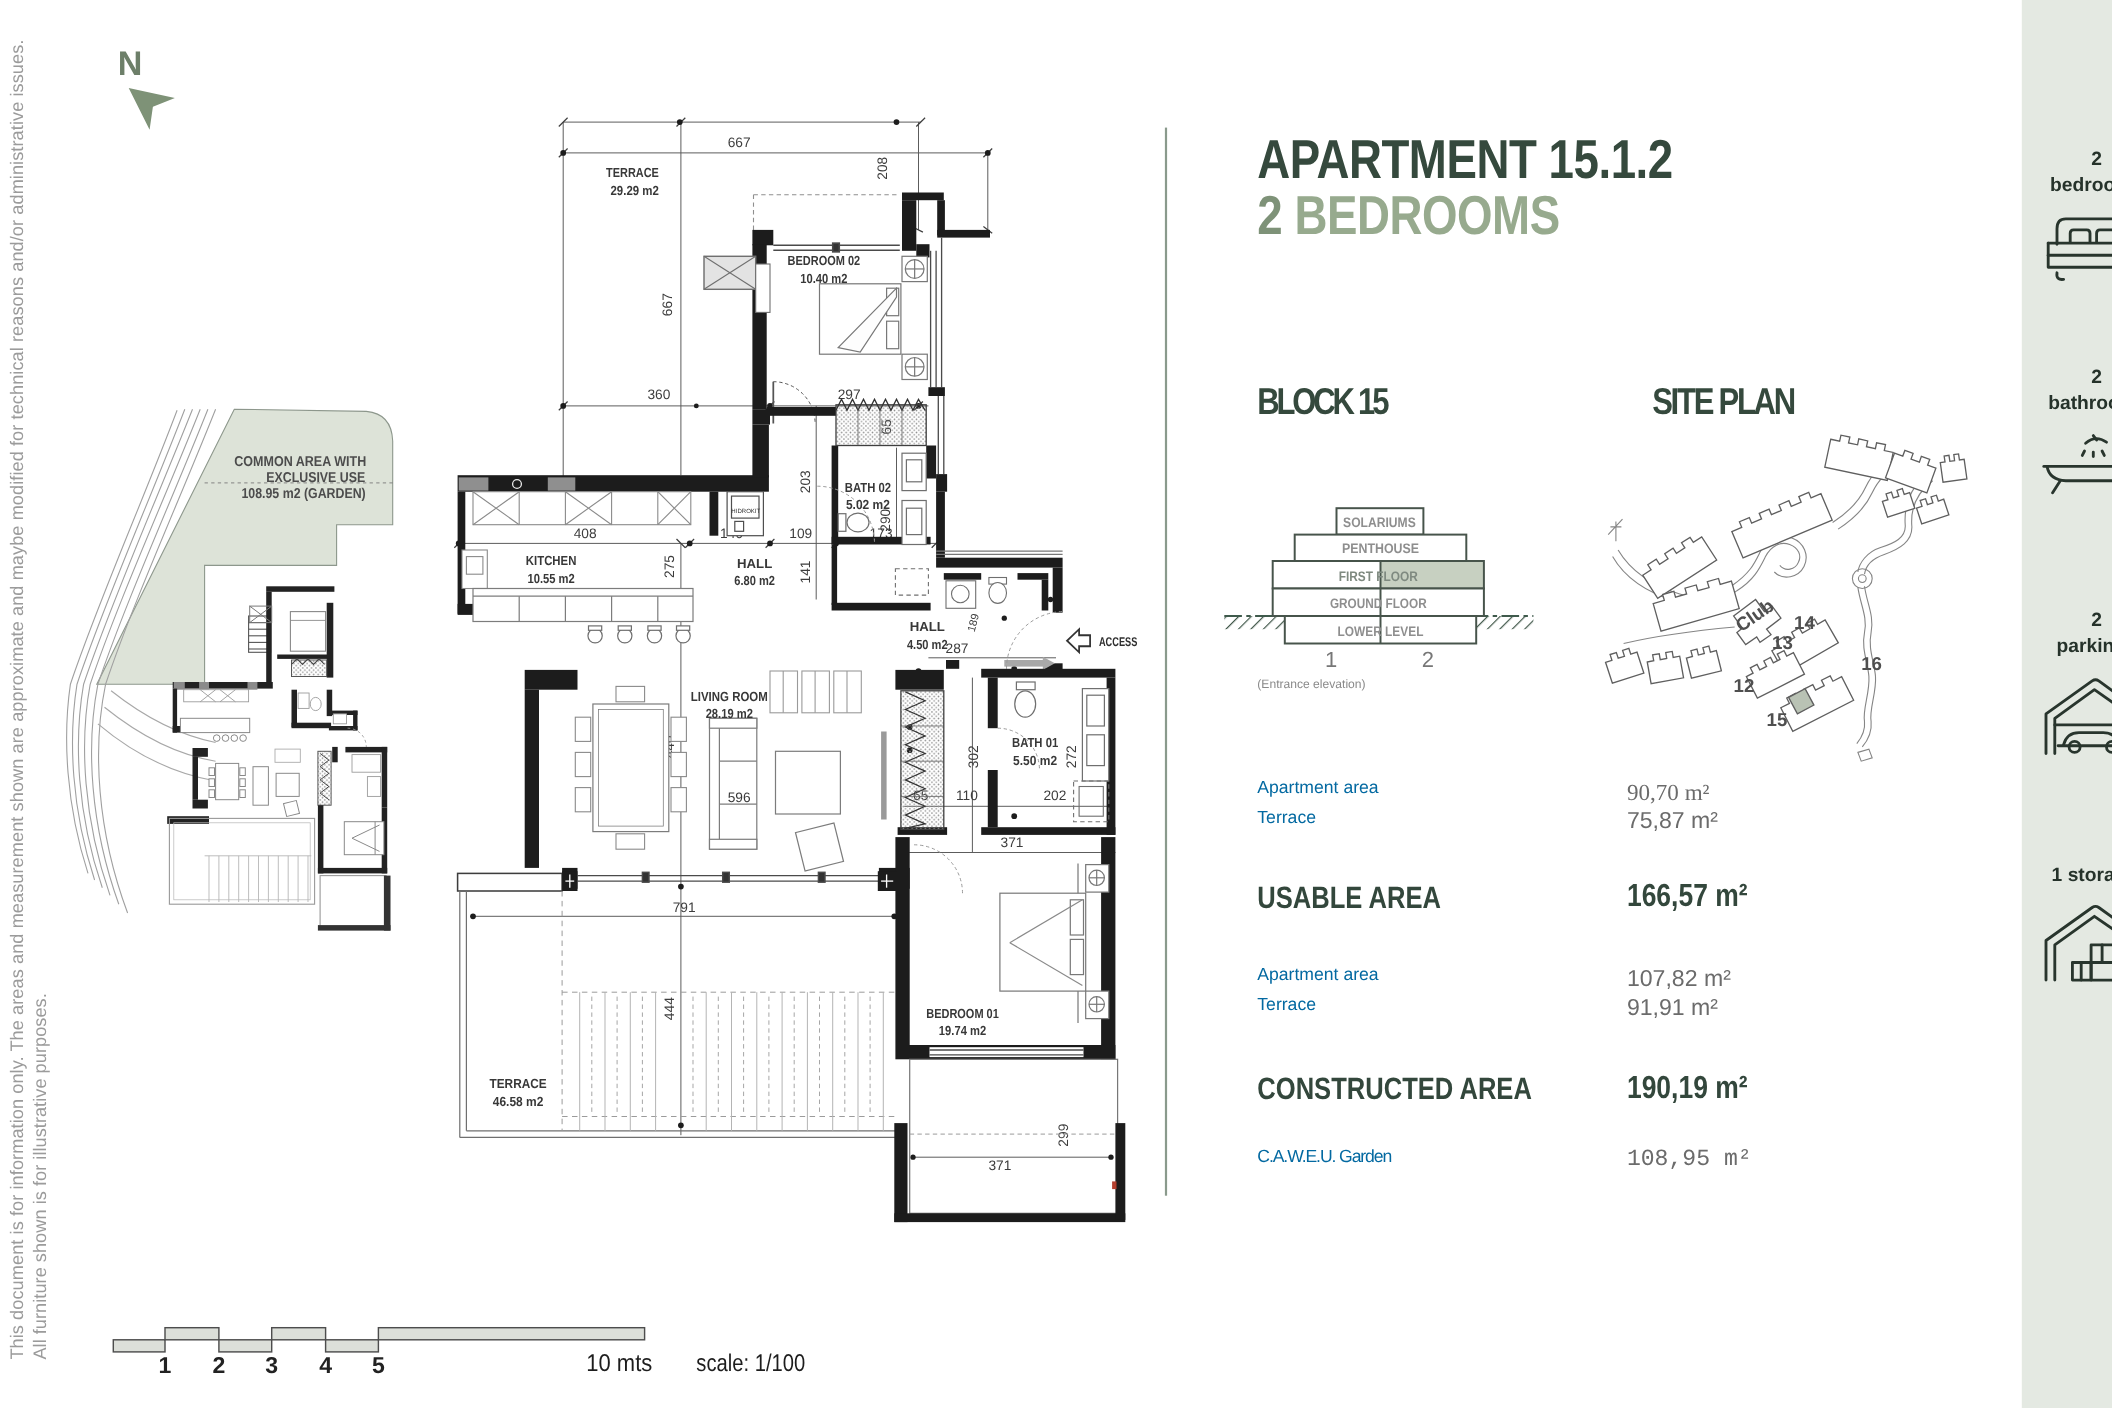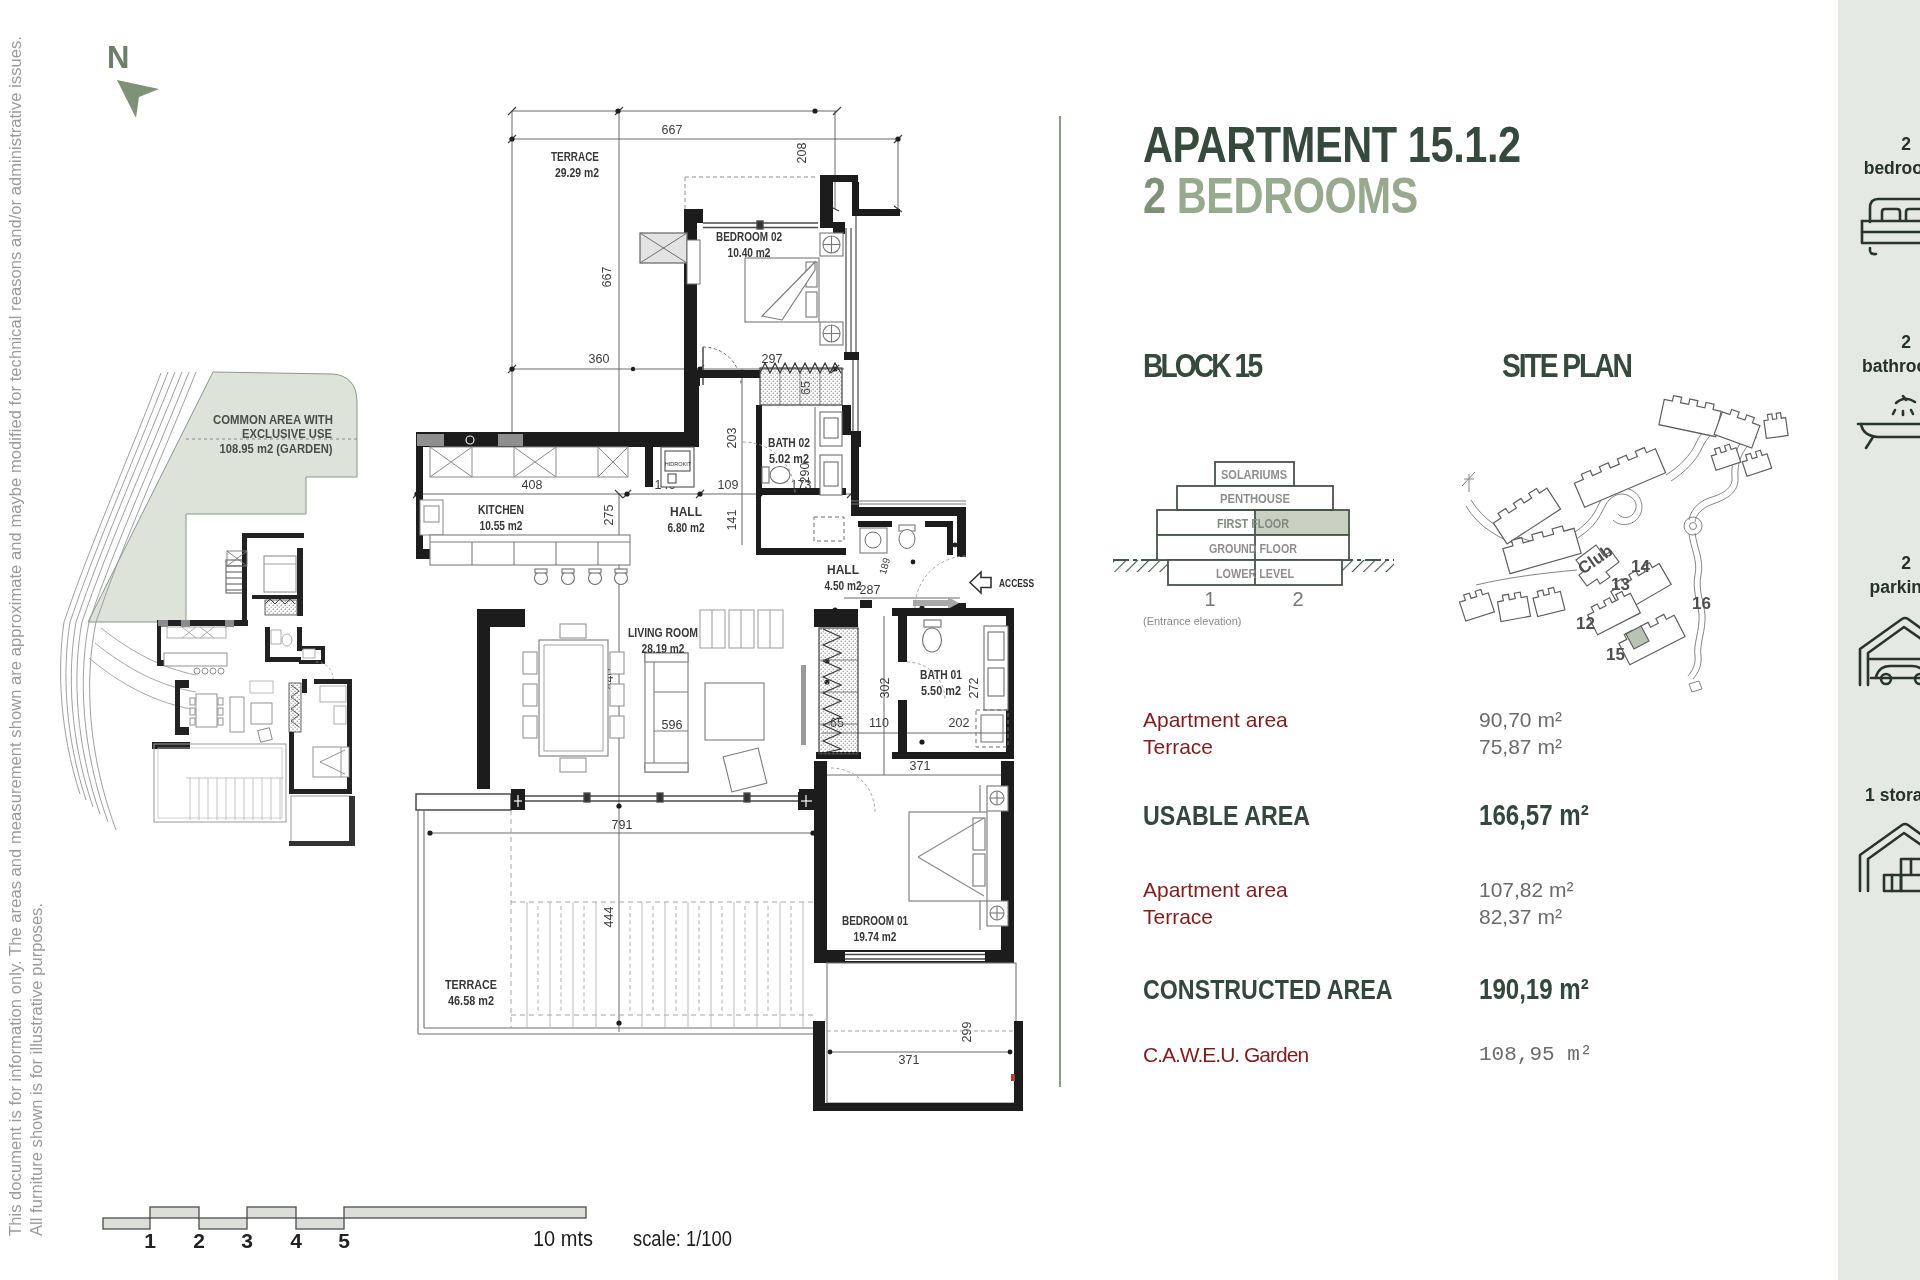--- a/index.html
+++ b/index.html
@@ -1,20 +1,20 @@
 <!DOCTYPE html>
 <html><head>
 <meta charset="utf-8">
 <style>
 html,body{margin:0;padding:0;background:#ffffff;font-family:"Liberation Sans",sans-serif;}
 #page{position:relative;width:1920px;height:1280px;overflow:hidden;background:#ffffff;}
 .abs{position:absolute;}
 .hd{color:#35493d;font-weight:bold;letter-spacing:-0.5px;}
 .cond{transform:scaleX(0.83);transform-origin:0 0;white-space:nowrap;}
-.lbl{color:#7f1d1d;font-size:21px;}
+.lbl{color:#0369a1;font-size:16px;}
 .val{color:#6b6b6b;font-size:21px;}
 .bhd{color:#33473c;font-weight:bold;}
 svg text{font-family:"Liberation Sans",sans-serif;}
 </style>
 </head>
 <body>
 <div id="page">
 
 <svg class="abs" style="left:0;top:0" width="1920" height="1280" viewBox="0 0 1920 1280">
 <defs>
@@ -845,37 +845,37 @@
     <div class="abs" style="left:1059px;top:116px;width:2px;height:971px;background:#8a9a8c;"></div>
 
 <div class="abs cond hd" style="left:1143px;top:120px;font-size:50px;line-height:51px;">APARTMENT 15.1.2<br><span style="color:#7e9278">2 </span><span style="color:#97aa8e">BEDROOMS</span></div>
 
 <div class="abs cond hd" style="left:1143px;top:346px;font-size:34px;letter-spacing:-3.5px;">BLOCK<span style="margin-left:7px">15</span></div>
 
 <div class="abs cond hd" style="left:1502px;top:346px;font-size:34px;letter-spacing:-2.5px;">SITE<span style="margin-left:7px">PLAN</span></div>
 
 <div class="abs lbl" style="left:1143px;top:708px;">Apartment area</div>
 
-<div class="abs val" style="left:1479px;top:708px;">90,70 m²</div>
+<div class="abs val" style="left:1479px;top:708px;font-family:Liberation Serif, serif;">90,70 m²</div>
 
 <div class="abs lbl" style="left:1143px;top:735px;">Terrace</div>
 
 <div class="abs val" style="left:1479px;top:735px;text-align:right;">75,87 m²</div>
 
 <div class="abs cond bhd" style="left:1143px;top:800px;font-size:28px;">USABLE AREA</div>
 
 <div class="abs cond bhd" style="left:1479px;top:799px;font-size:29px;">166,57 m²</div>
 
 <div class="abs lbl" style="left:1143px;top:878px;">Apartment area</div>
 
 <div class="abs val" style="left:1479px;top:878px;text-align:center;">107,82 m²</div>
 
 <div class="abs lbl" style="left:1143px;top:905px;">Terrace</div>
 
-<div class="abs val" style="left:1479px;top:905px;">82,37 m²</div>
+<div class="abs val" style="left:1479px;top:905px;">91,91 m²</div>
 
 <div class="abs cond bhd" style="left:1143px;top:974px;font-size:28px;">CONSTRUCTED AREA</div>
 
 <div class="abs cond bhd" style="left:1479px;top:973px;font-size:29px;">190,19 m²</div>
 
 <div class="abs lbl" style="left:1143px;top:1043px;letter-spacing:-1px;">C.A.W.E.U. Garden</div>
 
 <div class="abs val" style="left:1479px;top:1043px;font-family:Liberation Mono, monospace;">108,95 m²</div>
 
 <div class="abs" style="left:1838px;top:0;width:82px;height:1280px;background:#e4e9e2;"></div>

